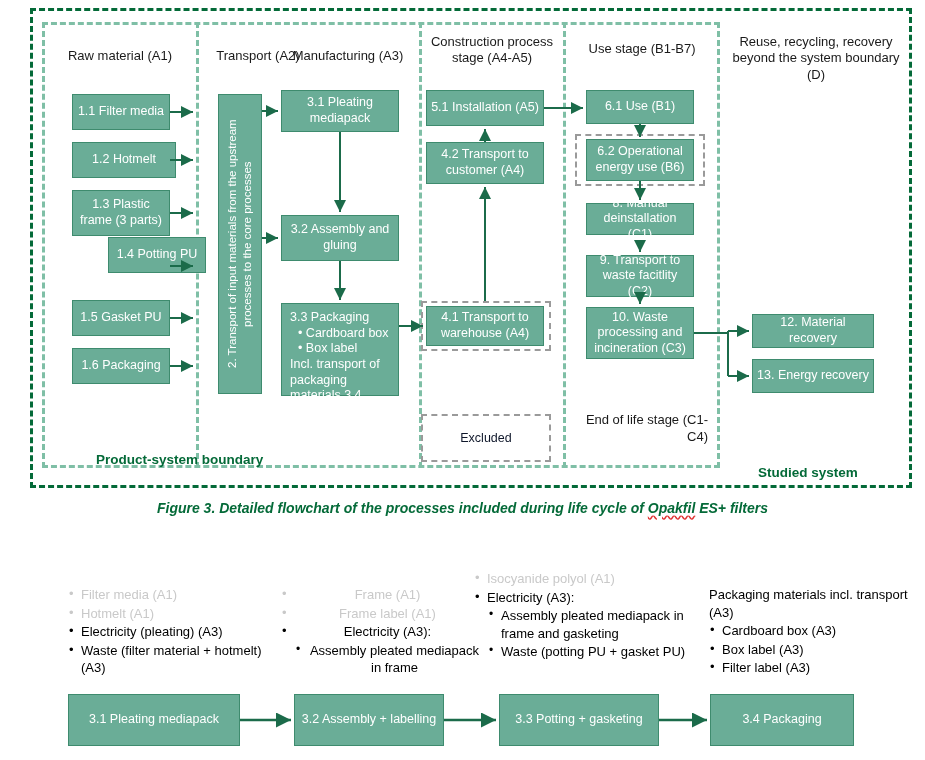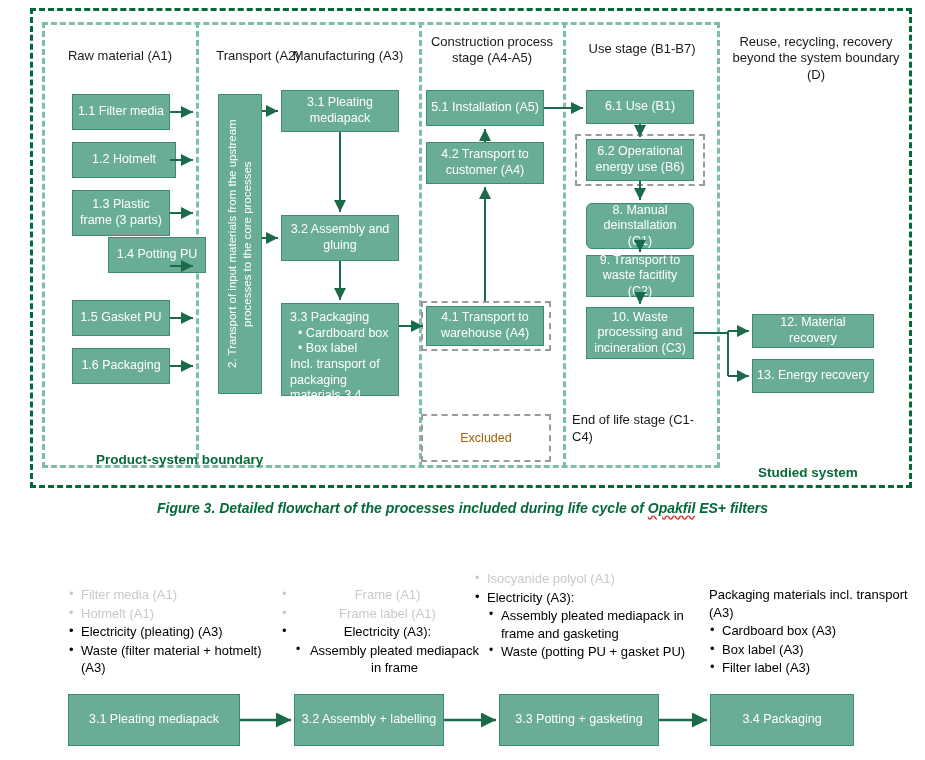--- a/index.html
+++ b/index.html
@@ -77,21 +77,21 @@
   .squiggle{
     text-decoration:underline;
     text-decoration-style:wavy;
     text-decoration-color:#e03030;
     text-underline-offset:2px;
   }
 
   
   .eol-caption{
     font-size:13px;
-    text-align:left;
+    text-align:right;
     color:#1a1a1a;
     line-height:1.3;
   }
 
   
   #arrows{position:absolute;left:0;top:0;width:925px;height:760px;pointer-events:none;}
 
   
   .bullets{
     font-size:13px;
@@ -172,29 +172,29 @@
   </div>
 
   <div class="abs pbox" style="left:426px;top:90px;width:118px;height:36px;">5.1 Installation (A5)</div>
 
   <div class="abs pbox" style="left:426px;top:142px;width:118px;height:42px;">4.2 Transport to customer (A4)</div>
 
   <div class="abs dashed-wrap" style="left:421px;top:301px;width:130px;height:50px;"></div>
   <div class="abs pbox" style="left:426px;top:306px;width:118px;height:40px;">4.1 Transport to warehouse (A4)</div>
 
   <div class="abs excluded-box" style="left:421px;top:414px;width:130px;height:48px;display:flex;align-items:center;justify-content:center;">
-    <span style="font-size:12.5px;color:#a16207;">Excluded</span>
+    <span style="font-size:12.5px;color:#0f172a;">Excluded</span>
   </div>
 
   <div class="abs pbox" style="left:586px;top:90px;width:108px;height:34px;">6.1 Use (B1)</div>
 
   <div class="abs dashed-wrap" style="left:575px;top:134px;width:130px;height:52px;"></div>
   <div class="abs pbox" style="left:586px;top:139px;width:108px;height:42px;">6.2 Operational energy use (B6)</div>
 
-  <div class="abs pbox" style="left:586px;top:203px;width:108px;height:46px;border-radius:6px;">8. Manual deinstallation (C1)</div>
+  <div class="abs pbox" style="left:586px;top:203px;width:108px;height:32px;">8. Manual deinstallation (C1)</div>
 
   <div class="abs pbox" style="left:586px;top:255px;width:108px;height:42px;">9. Transport to waste facitlity (C2)</div>
 
   <div class="abs pbox" style="left:586px;top:307px;width:108px;height:52px;">10. Waste processing and incineration (C3)</div>
 
   <div class="abs eol-caption" style="left:572px;top:412px;width:136px;">End of life stage (C1-C4)</div>
 
   <div class="abs pbox" style="left:752px;top:314px;width:122px;height:34px;">12. Material recovery</div>
 
   <div class="abs pbox" style="left:752px;top:359px;width:122px;height:34px;">13. Energy recovery</div>

